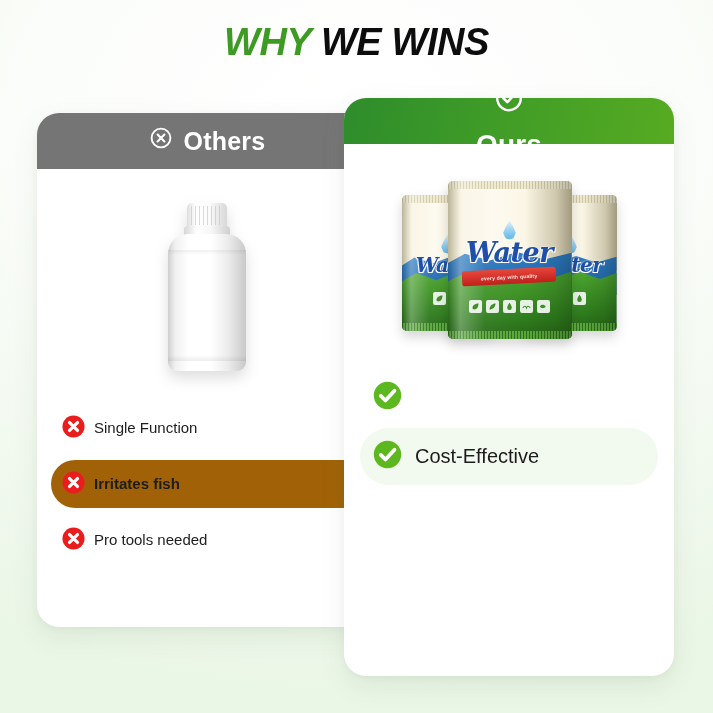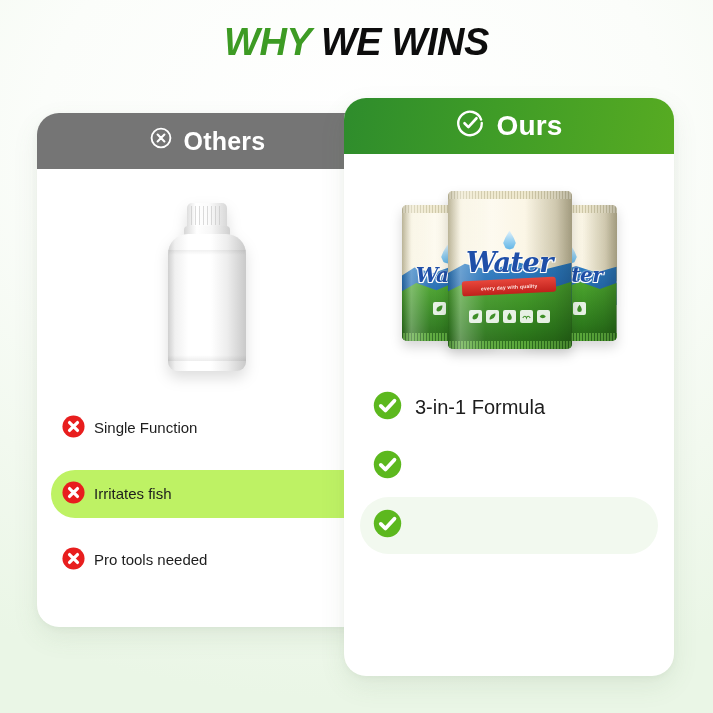--- a/index.html
+++ b/index.html
@@ -73,23 +73,24 @@
     color: #ffffff;
     font-weight: bold;
     flex: 0 0 auto;
   }
   .header-others {
     height: 56px;
     background: #757575;
     font-size: 25px;
   }
   .header-ours {
-    height: 56px;
+    height: 46px;
     background: linear-gradient(100deg, #2e8c2c 0%, #3f9c27 45%, #57ab22 100%);
     font-size: 28px;
+    flex-direction: column;
   }
   .header-label { line-height: 1; letter-spacing: 0.2px; }
 
   
   .product-area {
     flex: 0 0 auto;
     position: relative;
     display: flex;
     align-items: center;
     justify-content: center;
@@ -294,39 +295,39 @@
   }
   .picto svg { display: block; }
 
   
   .features {
     flex: 1 1 auto;
     display: flex;
     flex-direction: column;
     justify-content: flex-start;
   }
-  .features-others { padding: 0 4px 0 14px; gap: 18px; }
+  .features-others { padding: 0 4px 0 14px; gap: 8px; }
   .features-ours   { padding: 0 16px 0 16px; gap: 2px; }
 
   .feature {
     display: flex;
     align-items: center;
     border-radius: 999px;
   }
   .feature-others {
     gap: 8px;
     height: 48px;
     padding: 0 10px;
   }
   .feature-ours {
     gap: 12px;
     height: 57px;
     padding: 0 12px;
   }
-  .feature.striped-others { background: #bef264; }
+  .feature.striped-others { background: #a16207; font-weight: bold; }
   .feature.striped-ours   { background: #f2f9ef; }
 
   .feature-icon { flex: 0 0 auto; display: block; }
   .feature-label {
     color: #1d1d1d;
     line-height: 1.15;
   }
   .feature-others .feature-label { font-size: 15px; }
   .feature-ours .feature-label   { font-size: 20px; }
 </style>
@@ -497,45 +498,37 @@
           <div class="pouch-crimp-top"></div>
           <div class="pouch-crimp-bottom"></div>
           <div class="pouch-gloss"></div>
         </div>
 
       </div>
     </div>
 
     <div class="features features-ours">
 
+
+
       <div class="feature feature-ours">
         <span class="feature-icon">
           <svg width="31" height="31" viewBox="0 0 24 24">
             <circle cx="12" cy="12" r="10.6" fill="#5cb81e"></circle>
             <path d="M6.8 12.3 L10.4 15.9 L17.4 8.3" fill="none" stroke="#ffffff" stroke-width="2.9" stroke-linecap="round" stroke-linejoin="round"></path>
           </svg>
         </span>
-        <span class="feature-label">3-in-1 Formula</span>
-      </div>
-
-
-      <div class="feature feature-ours">
-        <span class="feature-icon">
-          <svg width="31" height="31" viewBox="0 0 24 24">
-            <circle cx="12" cy="12" r="10.6" fill="#5cb81e"></circle>
-            <path d="M6.8 12.3 L10.4 15.9 L17.4 8.3" fill="none" stroke="#ffffff" stroke-width="2.9" stroke-linecap="round" stroke-linejoin="round"></path>
-          </svg>
-        </span>
       </div>
 
       <div class="feature feature-ours striped-ours">
         <span class="feature-icon">
           <svg width="31" height="31" viewBox="0 0 24 24">
             <circle cx="12" cy="12" r="10.6" fill="#5cb81e"></circle>
             <path d="M6.8 12.3 L10.4 15.9 L17.4 8.3" fill="none" stroke="#ffffff" stroke-width="2.9" stroke-linecap="round" stroke-linejoin="round"></path>
           </svg>
         </span>
+        <span class="feature-label">Cost-Effective</span>
       </div>
 
     </div>
   </div>
 
 </div>
 
 </body></html>

